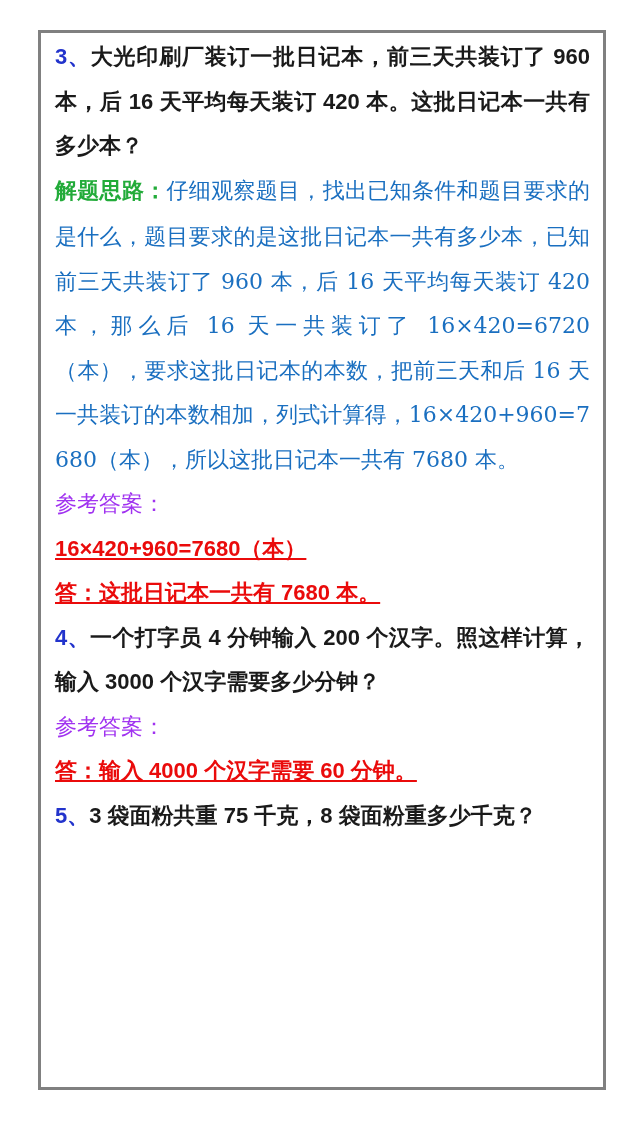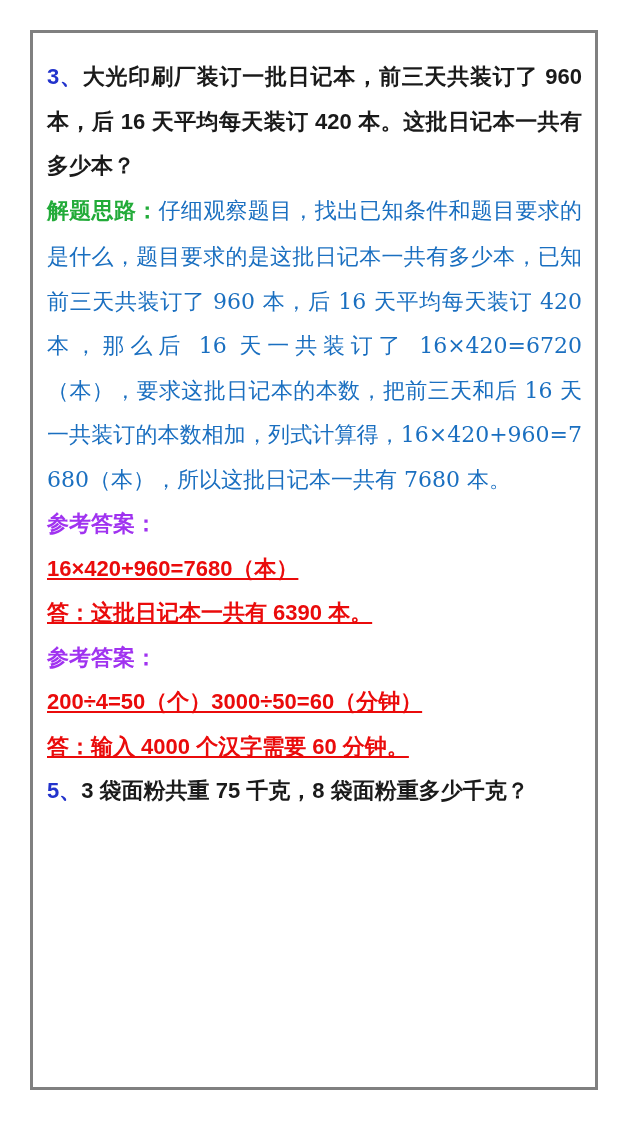--- a/index.html
+++ b/index.html
@@ -5,28 +5,28 @@
   html, body {
     margin: 0;
     padding: 0;
     width: 631px;
     height: 1122px;
     background: #ffffff;
     font-family: "Liberation Sans", sans-serif;
   }
   .sheet {
     position: absolute;
-    left: 30px;
+    left: 38px;
     top: 30px;
     width: 568px;
     height: 1060px;
     box-sizing: border-box;
     border: 3px solid var(--border_gray, #808080);
     background: #ffffff;
-    padding: 22px 13px 0 14px;
+    padding: 2px 13px 0 14px;
     overflow: hidden;
   }
   .para {
     margin: 0;
     font-size: 22px;
     line-height: 44.5px;
     text-align: justify;
     text-align-last: left;
     word-break: break-all;
   }
@@ -45,38 +45,38 @@
     font-weight: bold;
     font-family: Liberation Mono, monospace;
   }
   .seg-blue {
     color: var(--explanation_blue, #1a6fc0);
     font-weight: normal;
     font-family: "DejaVu Serif", serif;
   }
   .seg-label-purple {
     color: var(--label_purple, #a032f0);
-    font-weight: bold;
+    font-weight: normal;
     font-family: "Liberation Sans", sans-serif;
   }
   .seg-red {
     color: var(--answer_red, #ea0b0b);
     font-weight: bold;
     font-family: "Liberation Sans", sans-serif;
     text-decoration: underline;
   }
 </style>
 </head>
 <body>
 
 <div class="sheet">
   <div id="worksheet-content">
       <p class="para question"><span class="seg-qnum">3、</span><span class="seg-qtext">大光印刷厂装订一批日记本，前三天共装订了 960 本，后 16 天平均每天装订 420 本。这批日记本一共有多少本？</span></p>
       <p class="para explanation"><span class="seg-label-green">解题思路：</span><span class="seg-blue">仔细观察题目，找出已知条件和题目要求的是什么，题目要求的是这批日记本一共有多少本，已知前三天共装订了 960 本，后 16 天平均每天装订 420 本，那么后 16 天一共装订了 16×420=6720（本），要求这批日记本的本数，把前三天和后 16 天一共装订的本数相加，列式计算得，16×420+960=7680（本），所以这批日记本一共有 7680 本。</span></p>
       <p class="para label"><span class="seg-label-purple">参考答案：</span></p>
       <p class="para answer"><span class="seg-red">16×420+960=7680（本）</span></p>
-      <p class="para answer"><span class="seg-red">答：这批日记本一共有 6390 本。</span></p>
+      <p class="para answer"><span class="seg-red">答：这批日记本一共有 7680 本。</span></p>
+      <p class="para question"><span class="seg-qnum">4、</span><span class="seg-qtext">一个打字员 4 分钟输入 200 个汉字。照这样计算，输入 3000 个汉字需要多少分钟？</span></p>
       <p class="para label"><span class="seg-label-purple">参考答案：</span></p>
-      <p class="para answer"><span class="seg-red">200÷4=50（个）3000÷50=60（分钟）</span></p>
       <p class="para answer"><span class="seg-red">答：输入 4000 个汉字需要 60 分钟。</span></p>
       <p class="para question"><span class="seg-qnum">5、</span><span class="seg-qtext">3 袋面粉共重 75 千克，8 袋面粉重多少千克？</span></p>
     </div>
 </div>
 
 </body></html>

